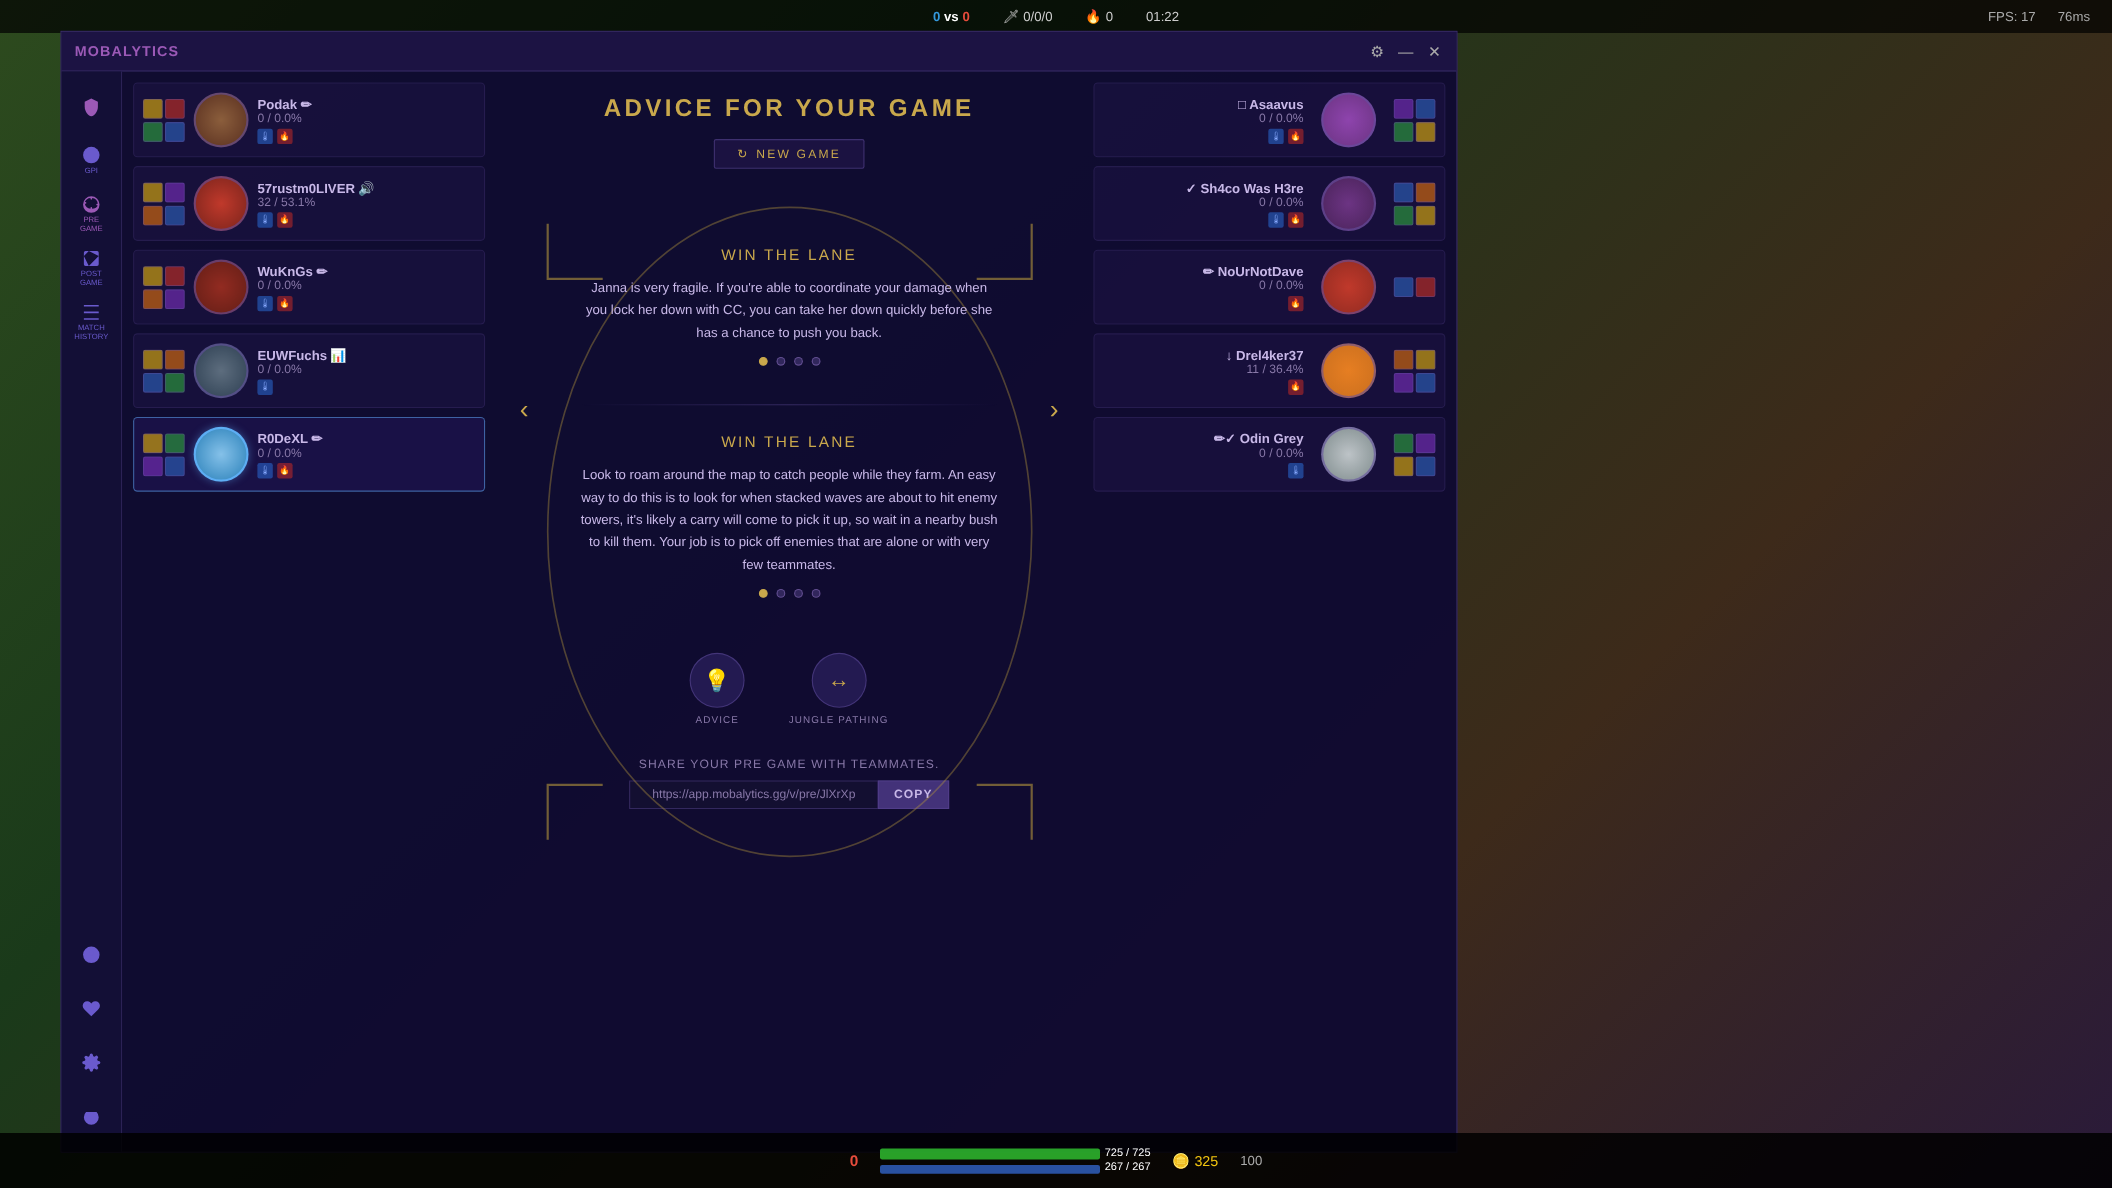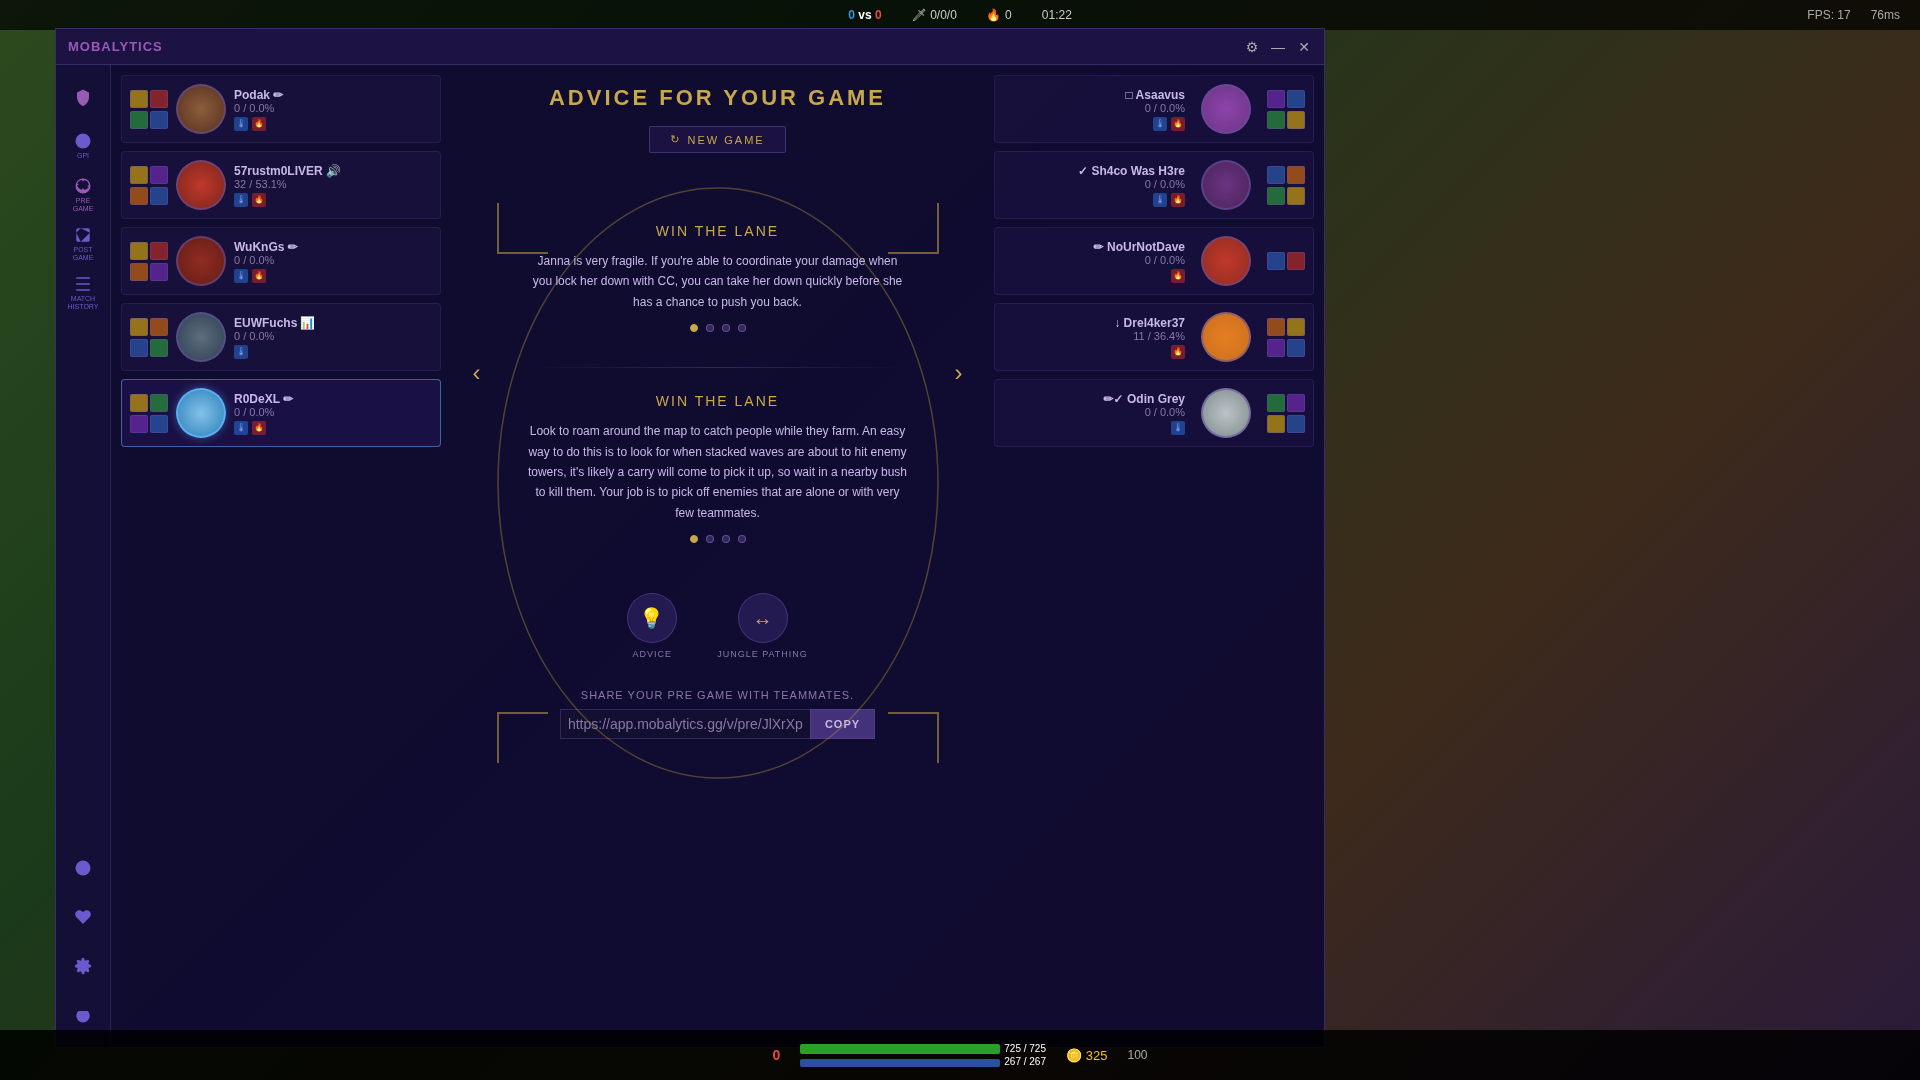--- a/index.html
+++ b/index.html
@@ -430,24 +430,23 @@
       display: flex;
       justify-content: center;
       gap: 0;
     }
 
     .share-url {
       background: rgba(20, 15, 50, 0.9);
       border: 1px solid rgba(100, 80, 160, 0.4);
       border-right: none;
       color: #8878a8;
-      font-size: 14px;
-      padding: 6px 7px;
+      font-size: 11px;
+      padding: 6px 20px;
       min-width: 200px;
-      text-align: right;
     }
 
     .copy-btn {
       background: rgba(80, 60, 140, 0.8);
       border: 1px solid rgba(100, 80, 160, 0.4);
       color: #c8b8e8;
       font-size: 11px;
       font-weight: bold;
       padding: 6px 14px;
       cursor: pointer;

